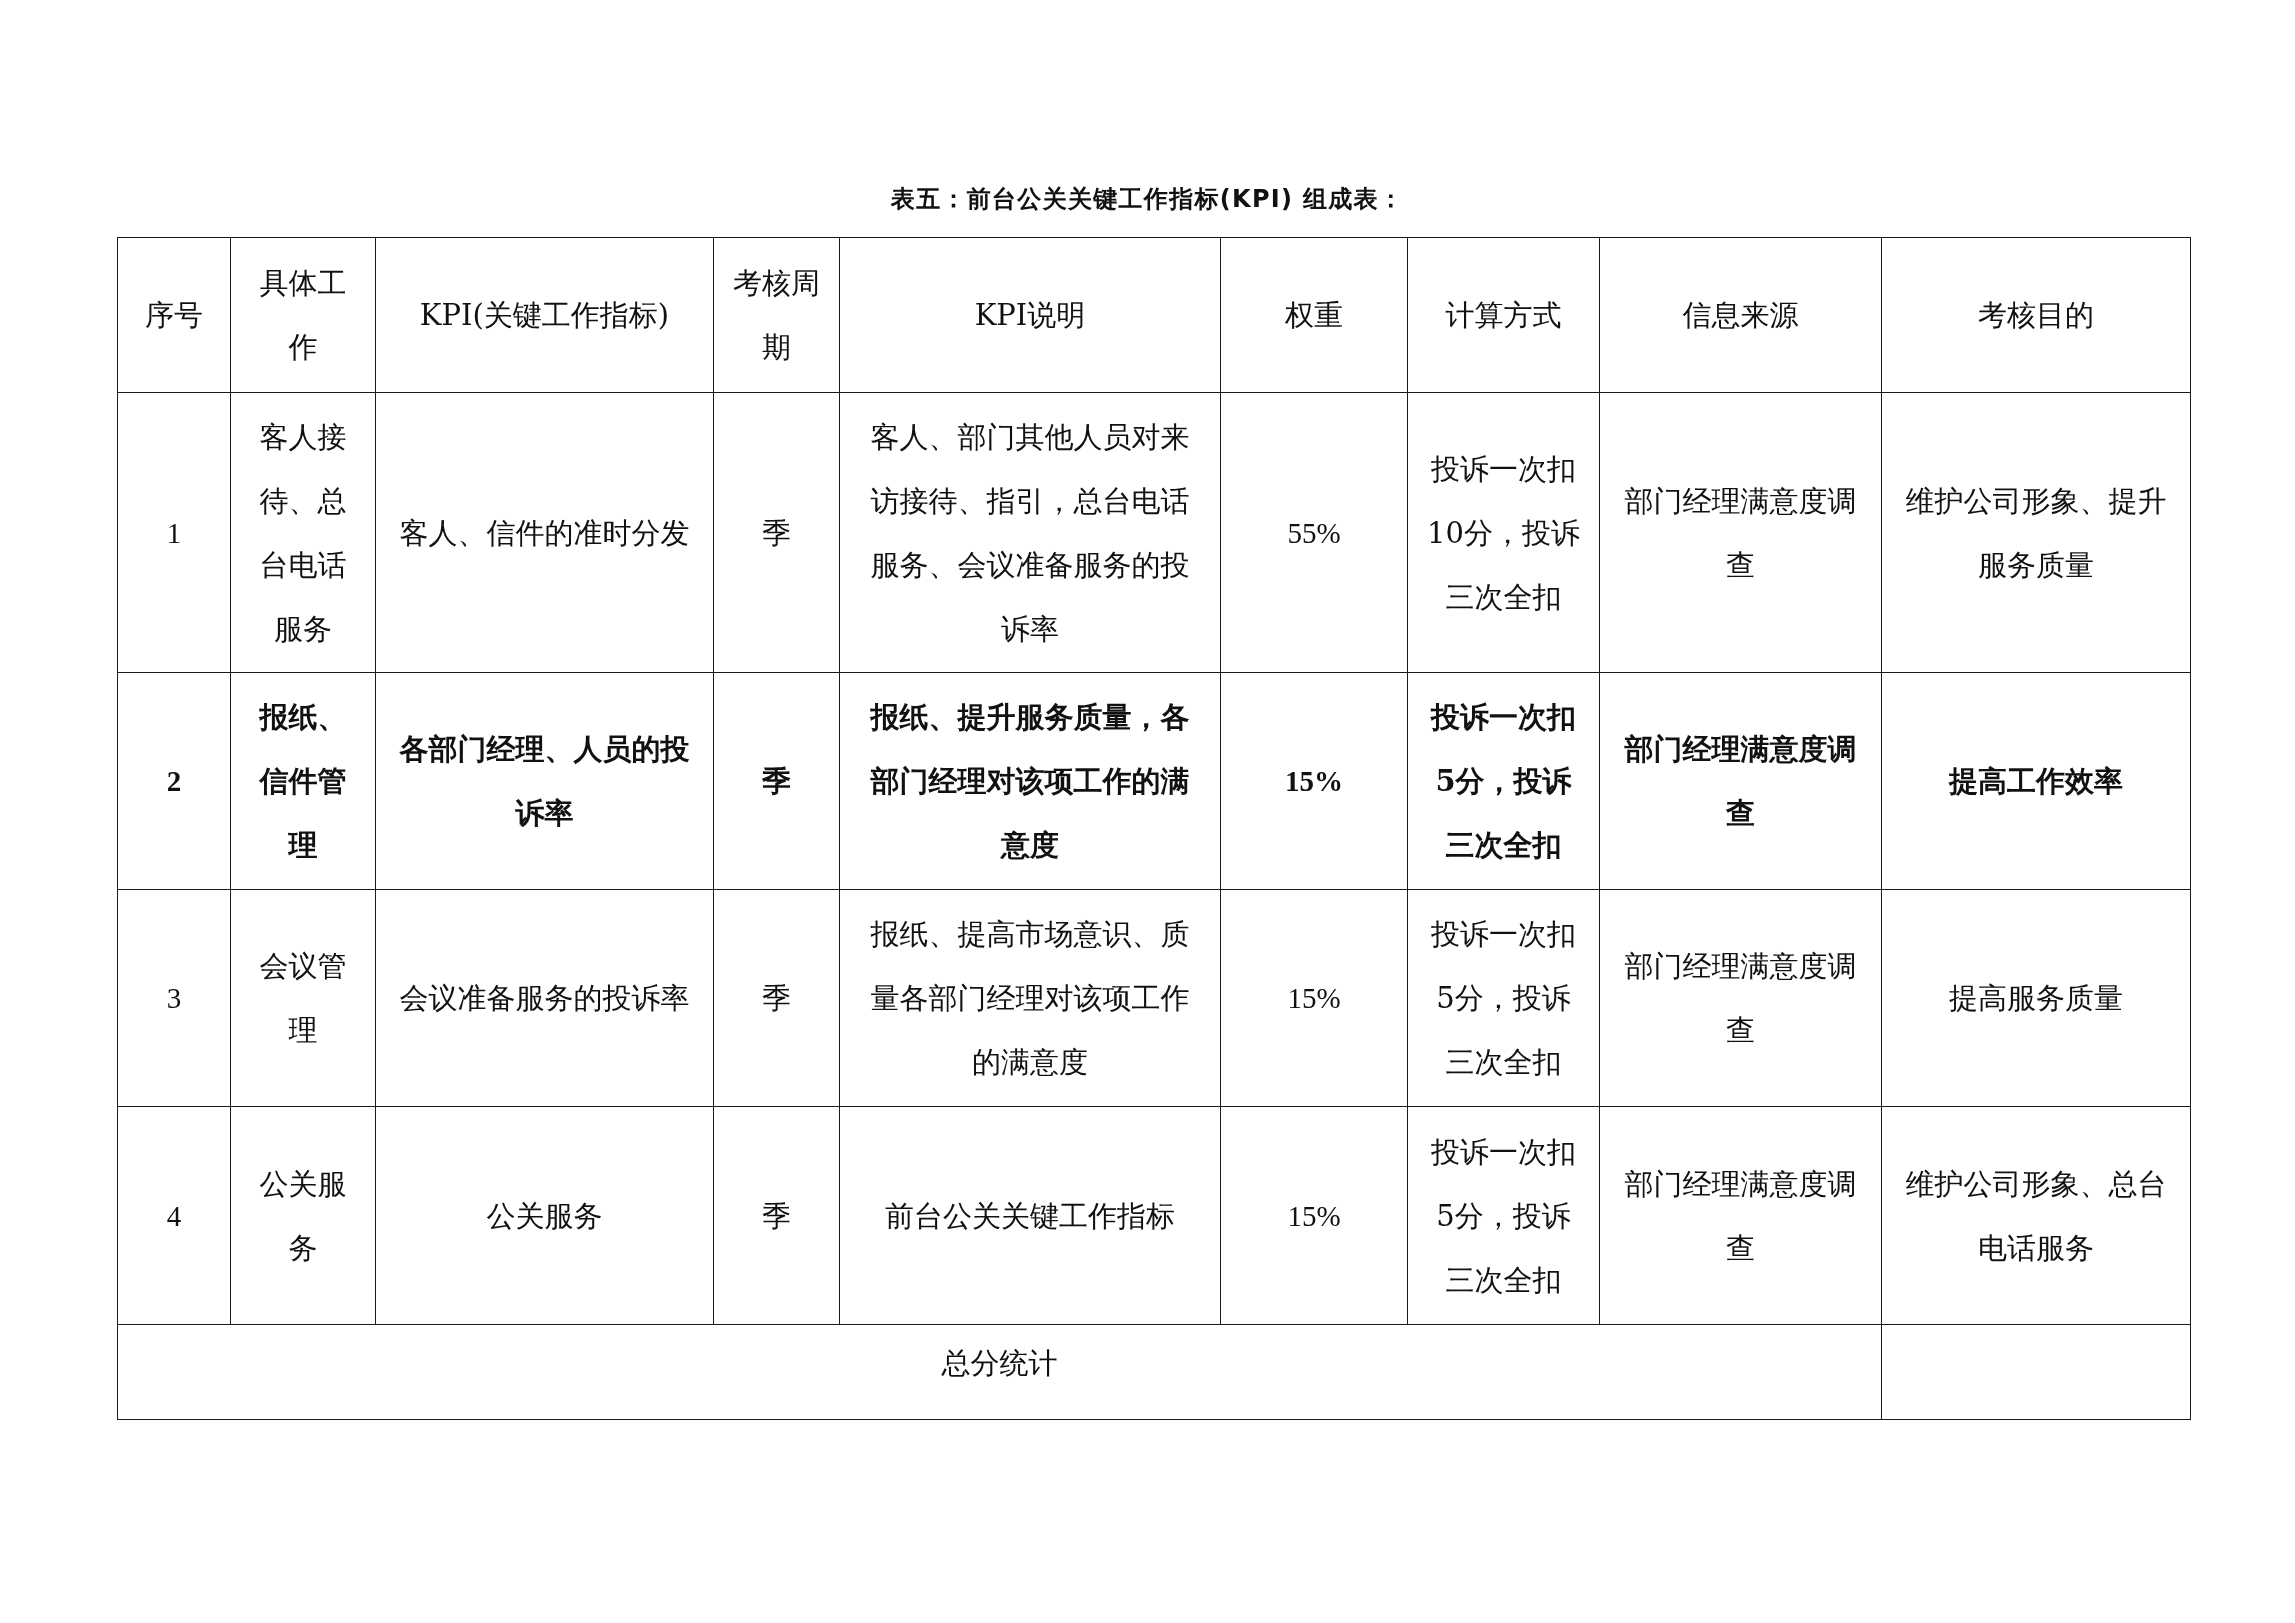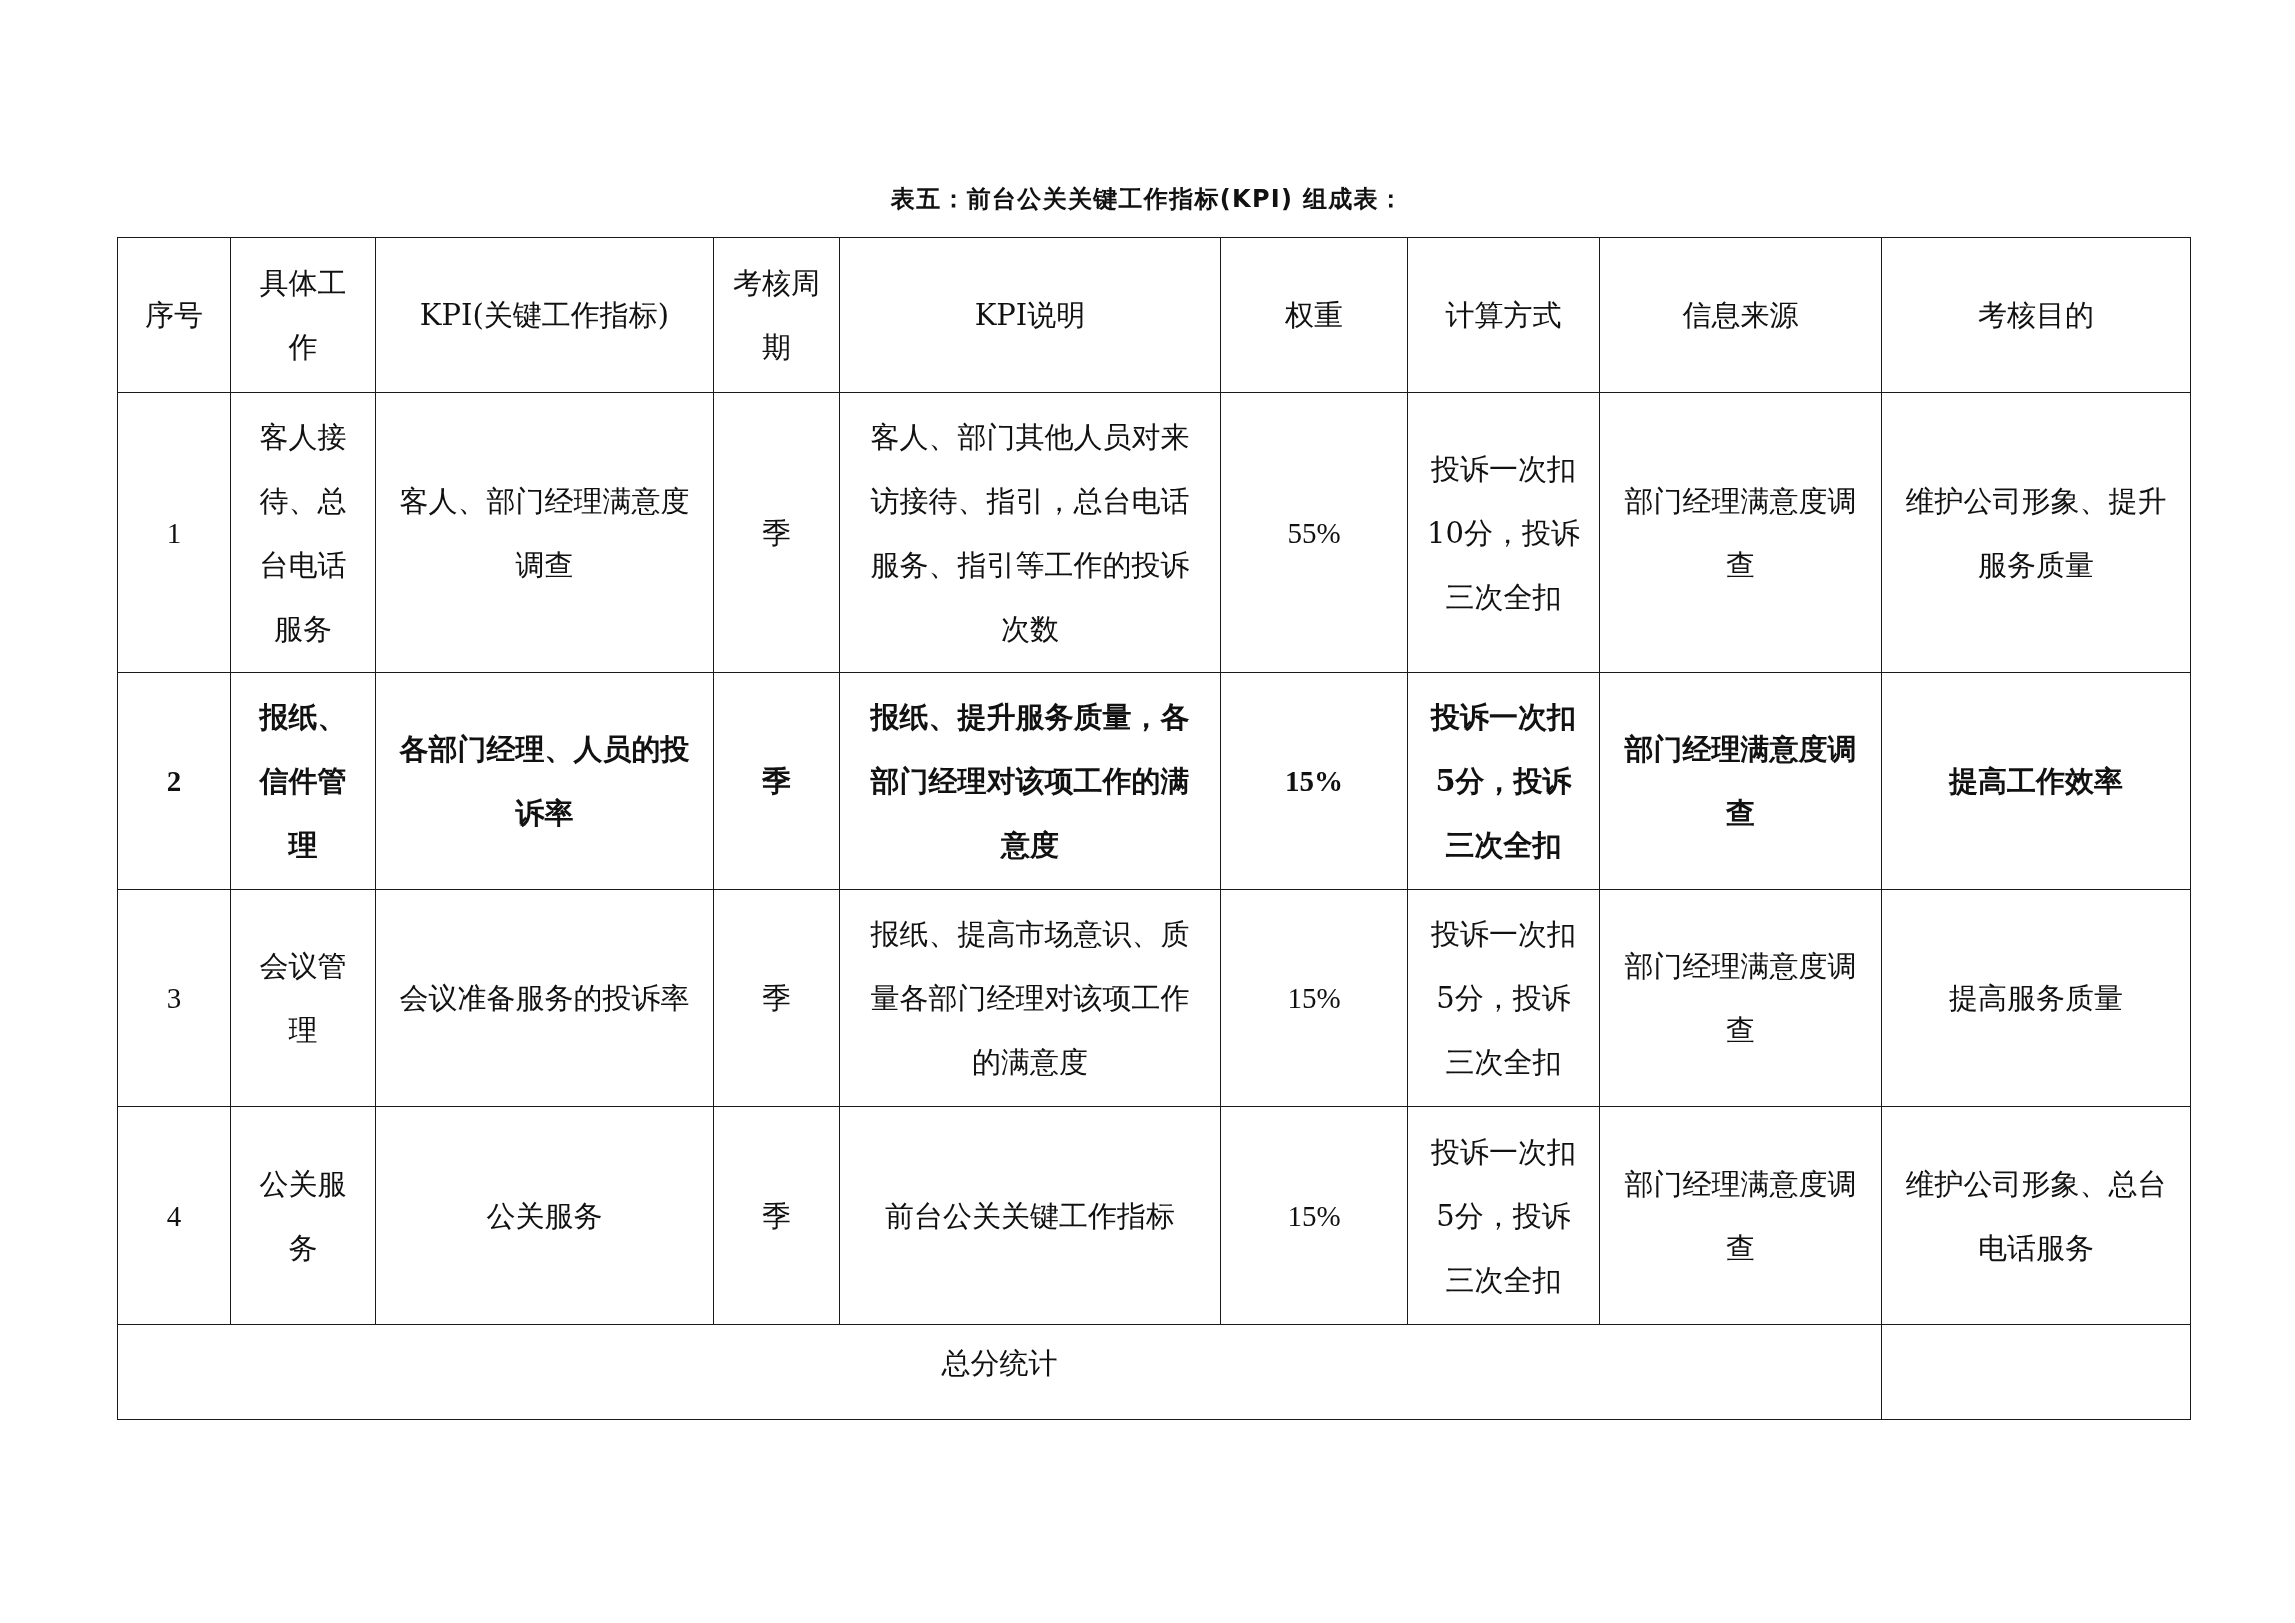--- a/index.html
+++ b/index.html
@@ -78,23 +78,23 @@
     <td>KPI说明</td>
     <td>权重</td>
     <td>计算方式</td>
     <td>信息来源</td>
     <td>考核目的</td>
   </tr>
 
   <tr class="r1">
     <td class="num">1</td>
     <td>客人接待、总台电话服务</td>
-    <td>客人、部门经理满意度调查</td>
+    <td>客人、信件的准时分发</td>
     <td>季</td>
-    <td>客人、部门其他人员对来访接待、指引，总台电话服务、指引等工作的投诉次数</td>
+    <td>客人、部门其他人员对来访接待、指引，总台电话服务、会议准备服务的投诉率</td>
     <td class="num">55%</td>
     <td>投诉一次扣10分，投诉三次全扣</td>
     <td>部门经理满意度调查</td>
     <td>维护公司形象、提升服务质量</td>
   </tr>
 
   <tr class="r2">
     <td class="num">2</td>
     <td>报纸、信件管理</td>
     <td>各部门经理、人员的投诉率</td>

